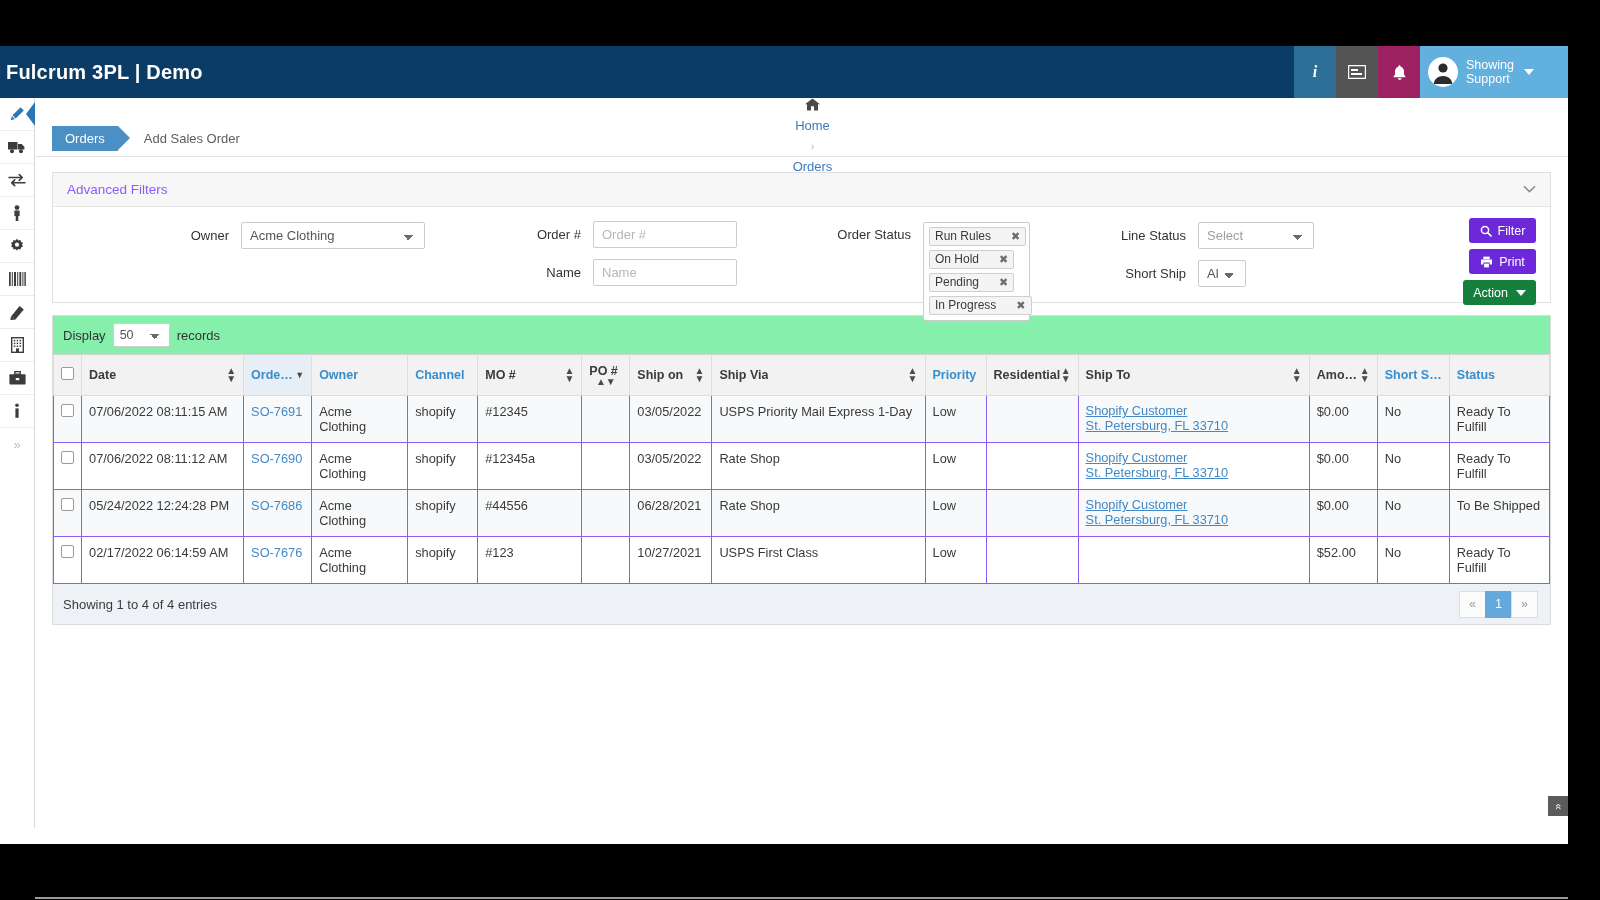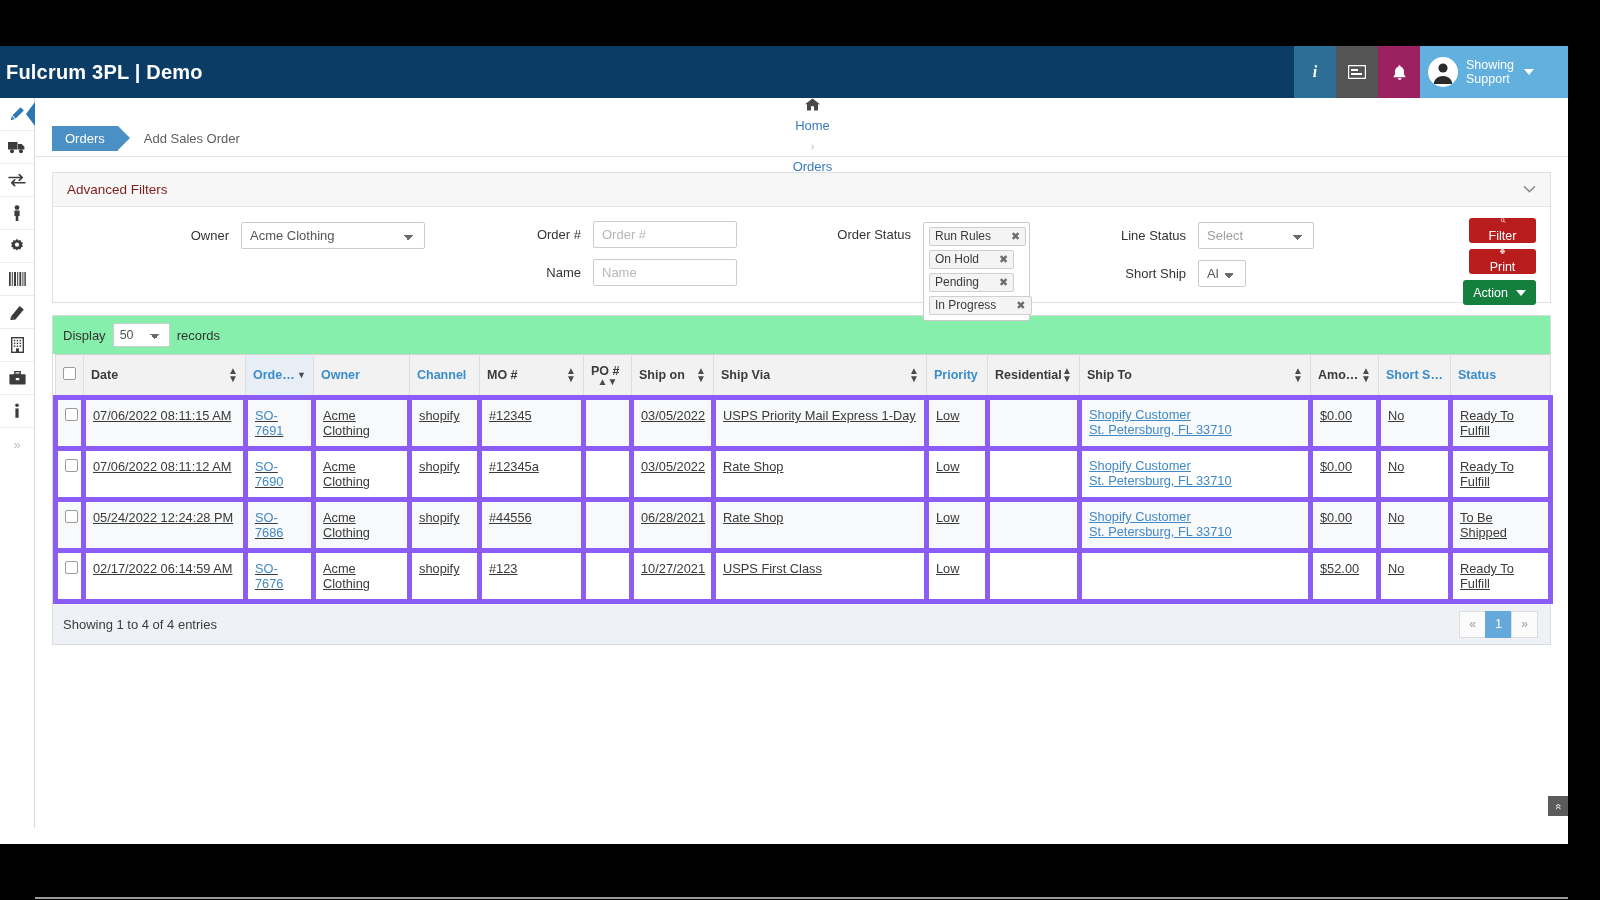--- a/index.html
+++ b/index.html
@@ -163,21 +163,21 @@
     background: #ffffff;
   }
   .panel-head {
     height: 34px;
     background: #f7f7f7;
     border-bottom: 1px solid #e5e5e5;
     display: flex; align-items: center;
     padding: 0 14px;
     position: relative;
   }
-  .panel-head-title { color: #7f1d1d; font-size: 13.5px; }
+  .panel-head-title { color: #8b5cf6; font-size: 13.5px; }
   .panel-chevron {
     position: absolute; right: 14px; top: 10px;
     color: #8a8a8a; font-size: 12px; line-height: 1;
   }
   .panel-body {
     position: relative;
     height: 95px;
     background: #ffffff;
   }
 
@@ -242,21 +242,21 @@
     gap: 6px;
     height: 25px;
     min-width: 67px;
     padding: 0 10px;
     font-size: 12.5px;
     color: #ffffff;
     border: none;
     border-radius: 3px;
     font-family: "Liberation Sans", sans-serif;
   }
-  .btn-blue  { background: #b91c1c; flex-direction: column; }
+  .btn-blue  { background: #6d28d9; }
   .btn-green { background: #15803d; margin-left: 24px; }
   .btn svg { display:block; }
 
   
   .card {
     margin: 12px 17px 0 17px;
     border: 1px solid #dcdcdc;
     background: #eef2f7;
   }
   .card-top {
@@ -304,27 +304,26 @@
   }
   table.grid th.sorted { background: #e7eef5; }
   table.grid th.linkish { color: #3a8dcc; }
   th .th-in { display: flex; align-items: center; justify-content: space-between; gap: 0; }
   th .th-lbl { overflow: hidden; text-overflow: ellipsis; white-space: nowrap; }
   .sort-ico { color: #4a4a4a; font-size: 10px; line-height: 8px; flex: none; }
   .sort-ico.wrapped { display: block; text-align: center; }
   .sort-asc { color: #4a4a4a; font-size: 9px; }
 
   table.grid td {
-    border: 5px solid #8b5cf6;
+    border: 1px solid #8b5cf6;
     padding: 8px 7px;
     font-size: 12.8px;
     color: #3a3a3a;
     vertical-align: top;
     height: 44px;
-    text-decoration: underline;
   }
   tr.r-odd  td { background: #f8f9fa; }
   tr.r-even td { background: #ffffff; }
   td.cell-link a, a.cell-a { color: #4189c7; text-decoration: none; }
   .shipto-line { color: #4189c7; display: block; line-height: 1.15; }
 
   .cbx {
     width: 13px; height: 13px;
     border: 1px solid #9b9b9b;
     border-radius: 2px;

